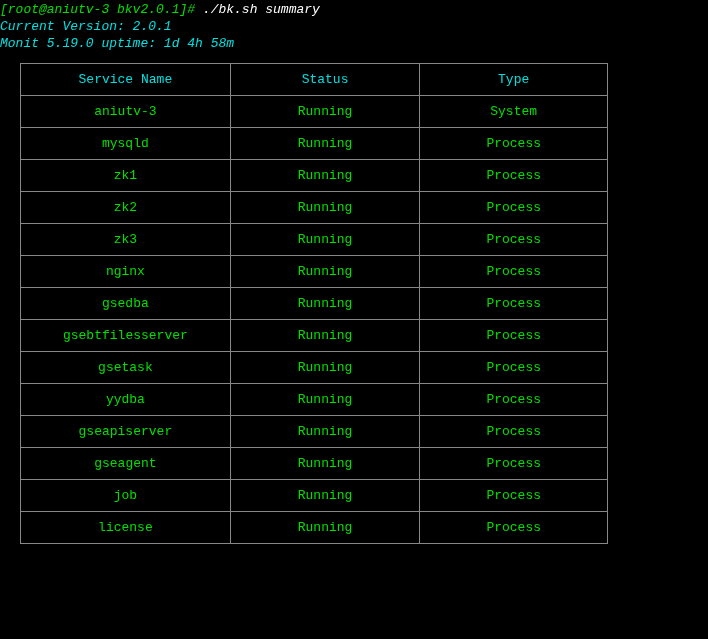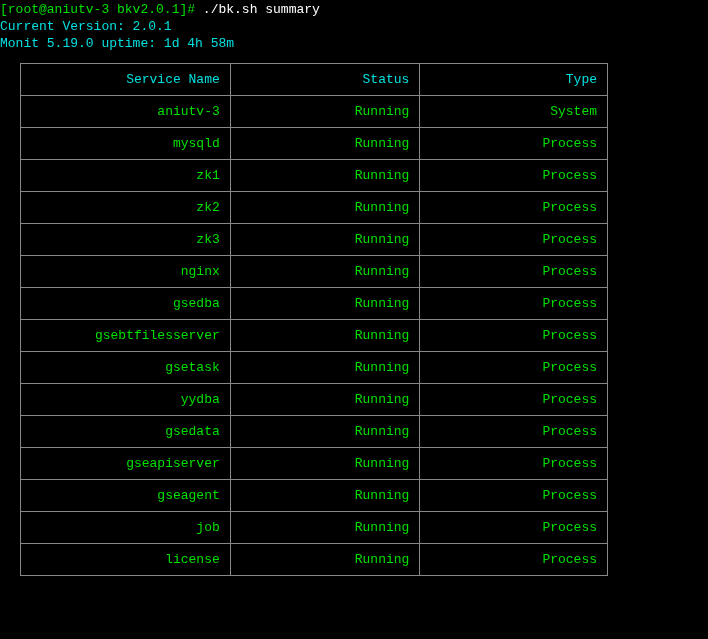--- a/index.html
+++ b/index.html
@@ -12,41 +12,42 @@
       font-family: "Courier New", Courier, monospace;
       font-size: 13px;
       width: 708px;
       height: 639px;
       overflow: hidden;
       padding-top: 2px;
     }
     .term-line {
       white-space: pre;
       line-height: 1.3;
+      font-style: italic;
     }
     .prompt-host {
       color: #00e000;
     }
     .white-text {
       color: #fff;
     }
     .cyan-text {
       color: #00e0e0;
     }
     .table-wrap {
       padding: 4px 20px 0 20px;
       margin-top: 6px;
     }
     table {
       border-collapse: collapse;
       width: 588px;
     }
     th, td {
       border: 1px solid #888;
-      text-align: right;
+      text-align: center;
       vertical-align: middle;
       padding: 8px 10px;
       height: 32px;
     }
     th {
       color: #00e0e0;
       font-weight: normal;
     }
     td {
       color: #00e000;
@@ -121,25 +122,20 @@
           <td>gsetask</td>
           <td>Running</td>
           <td>Process</td>
         </tr>
         <tr>
           <td>yydba</td>
           <td>Running</td>
           <td>Process</td>
         </tr>
         <tr>
-          <td>gsedata</td>
-          <td>Running</td>
-          <td>Process</td>
-        </tr>
-        <tr>
           <td>gseapiserver</td>
           <td>Running</td>
           <td>Process</td>
         </tr>
         <tr>
           <td>gseagent</td>
           <td>Running</td>
           <td>Process</td>
         </tr>
         <tr>

